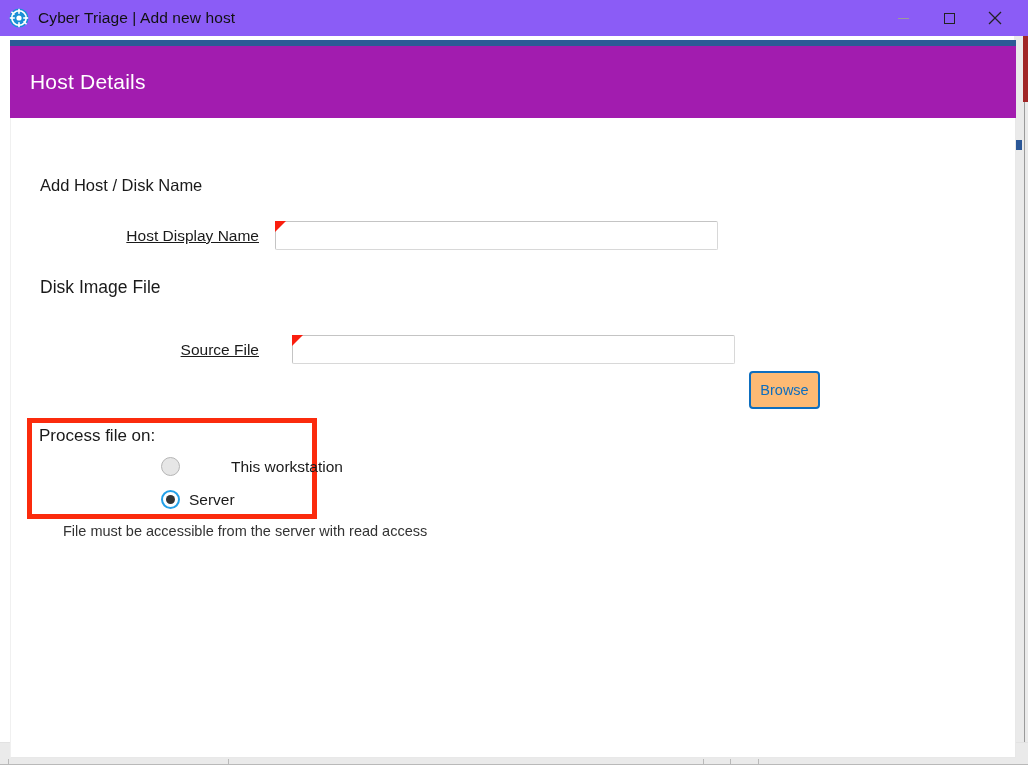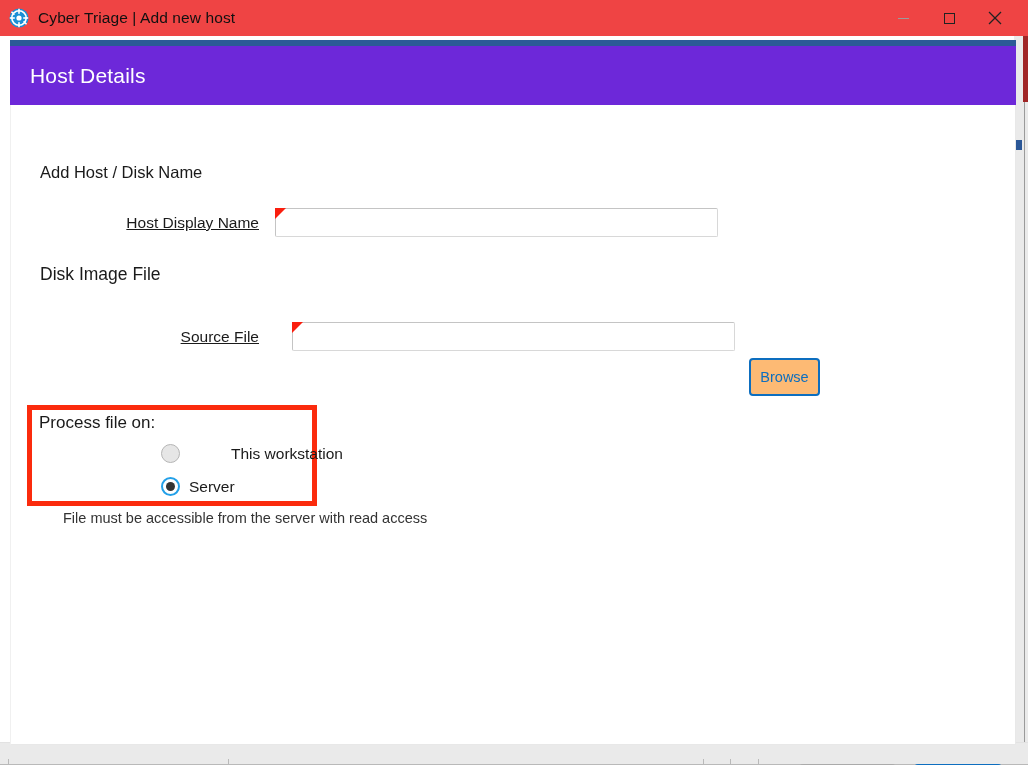--- a/index.html
+++ b/index.html
@@ -78,21 +78,21 @@
     background: #b9b9b9;
   }
 
   
   #titlebar {
     position: absolute;
     left: 0;
     top: 0;
     width: 1028px;
     height: 36px;
-    background: #ef4444;
+    background: #8b5cf6;
     display: flex;
     align-items: center;
   }
   .title-left {
     display: flex;
     align-items: center;
     padding-left: 9px;
     flex: 1 1 auto;
     min-width: 0;
   }
@@ -149,22 +149,22 @@
     height: 703px;
     background: #ffffff;
     box-sizing: border-box;
   }
   .dialog-topline {
     height: 6px;
     background: #2c5a96;
     width: 100%;
   }
   .dialog-header {
-    height: 59px;
-    background: #6d28d9;
+    height: 72px;
+    background: #a21caf;
     display: flex;
     align-items: center;
     padding-left: 20px;
     box-sizing: border-box;
   }
   .dialog-header-title {
     color: #ffffff;
     font-size: 21px;
     letter-spacing: 0.2px;
   }

